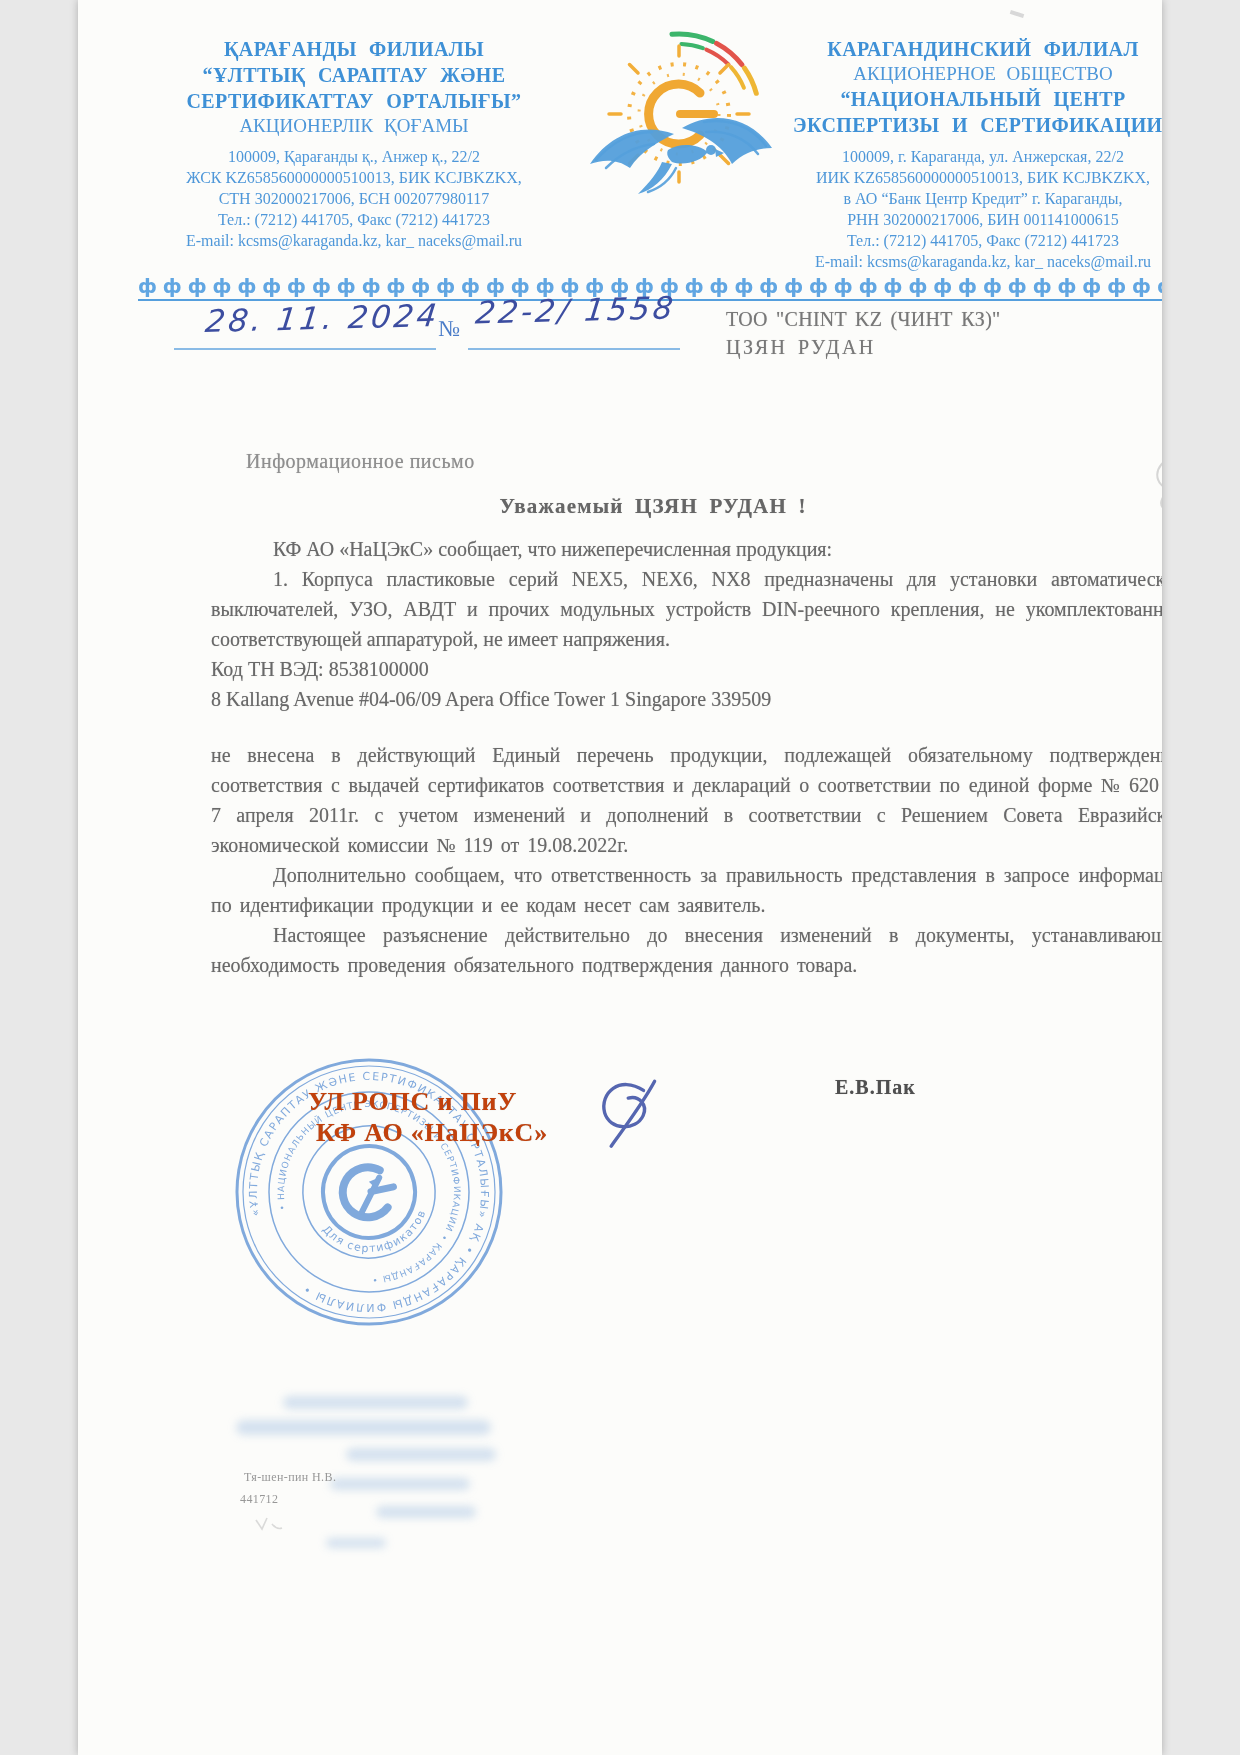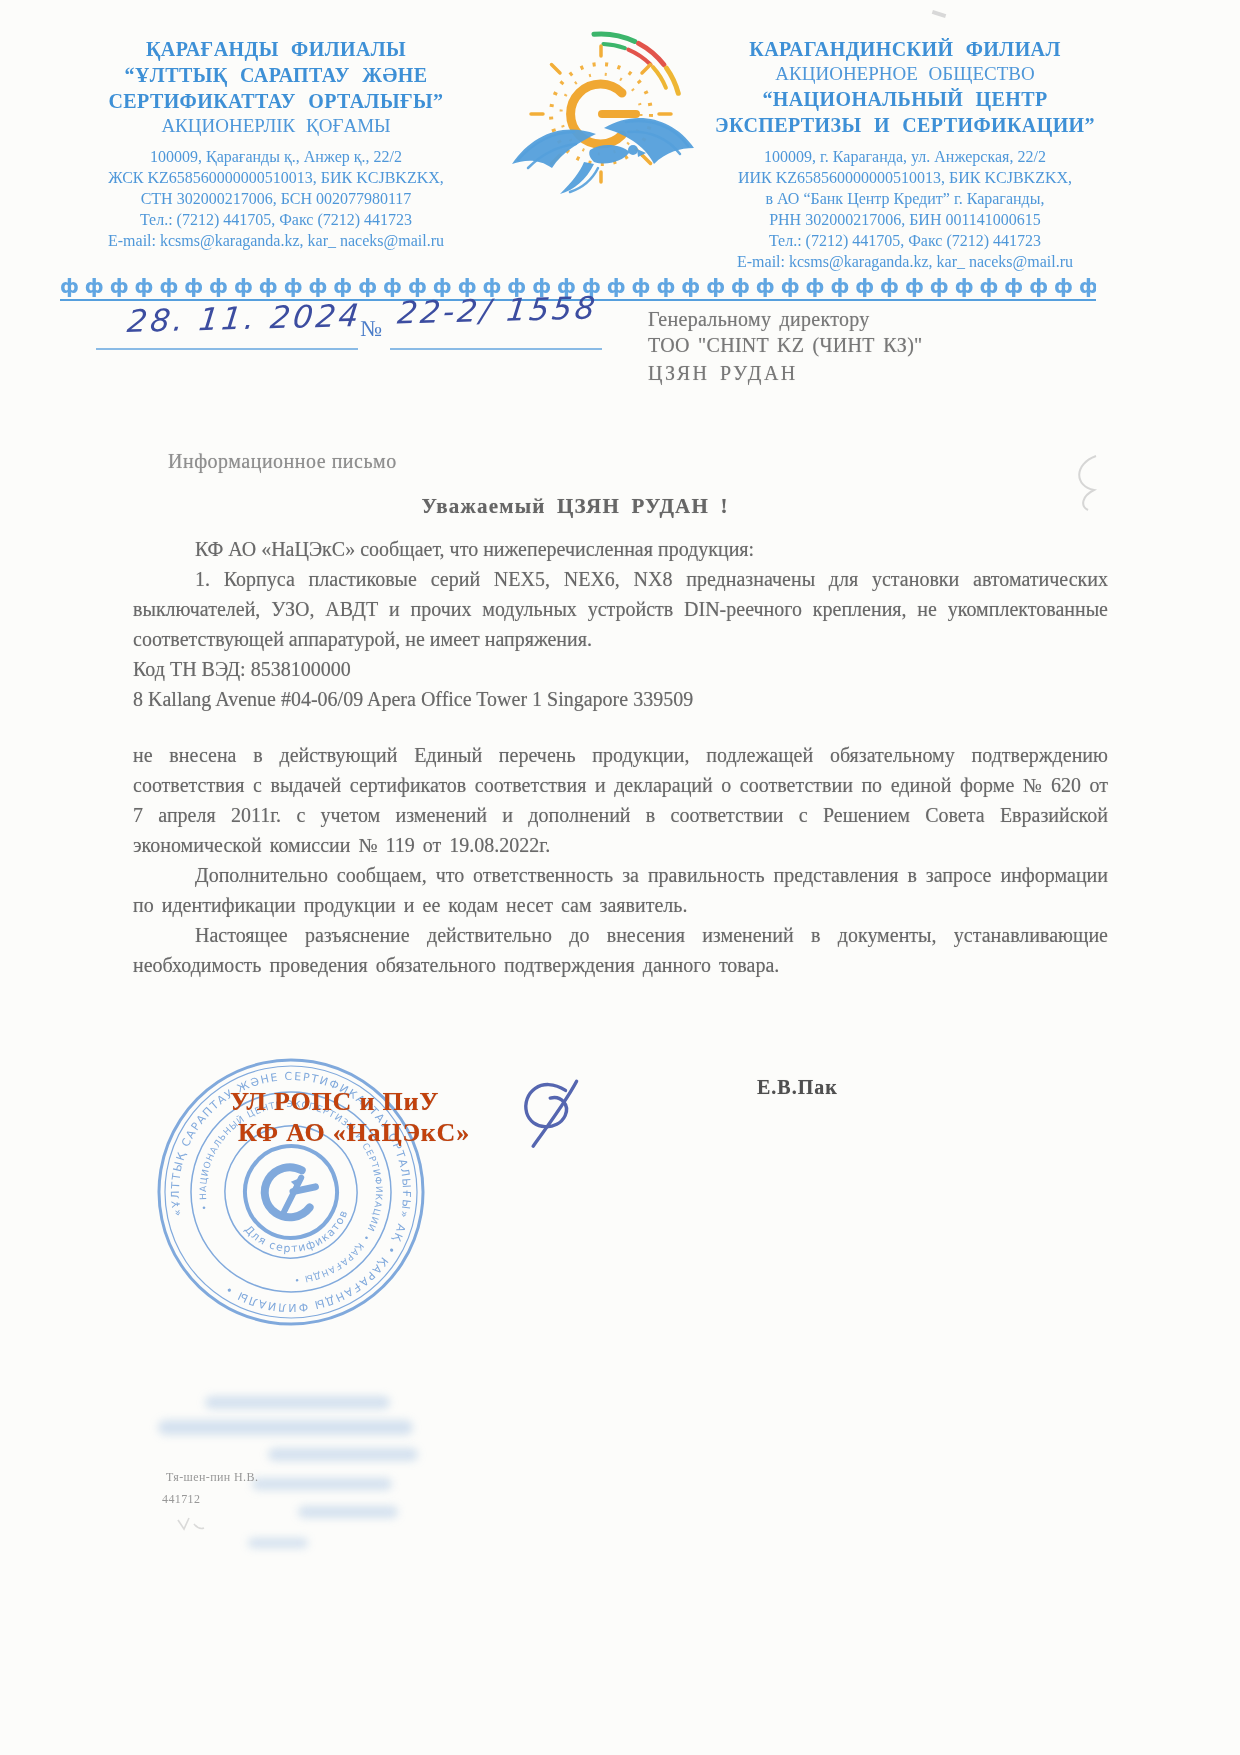--- a/index.html
+++ b/index.html
@@ -1,17 +1,17 @@
 <!DOCTYPE html>
 <html><head>
 <meta charset="utf-8">
 <style>
   html,body{margin:0;padding:0;background:#e8e8e8;}
   .page{
-    position:relative; width:1240px; height:1755px; margin:0 auto;
+    position:relative; width:1084px; height:1755px; margin:0 auto;
     background:#fcfcfa; overflow:hidden;
     font-family:"Liberation Serif", serif;
     box-shadow:0 0 8px rgba(0,0,0,.25);
   }
   .abs{position:absolute;}
 
   
   .hdr{ text-align:center; color:#4e97d9; }
   .hdr-left{ left:60px; top:36px; width:432px; }
   .hdr-right{ left:692px; top:36px; width:426px; }
@@ -172,21 +172,20 @@
   <div class="abs ornament-row">фффффффффффффффффффффффффффффффффффффффффффффффффффффффффффффф</div>
   <div class="abs ornament-line"></div>
 
   <div class="abs handwriting hw-date">28. 11. 2024</div>
   <div class="abs u-line uline-date"></div>
   <div class="abs no-sign">№</div>
   <div class="abs handwriting hw-number">22-2/ 1558</div>
   <div class="abs u-line uline-num"></div>
 
   <div class="abs recipient faded">
-    <div>Генеральному  директору</div>
     <div>ТОО "CHINT KZ (ЧИНТ КЗ)"</div>
     <div class="r3">ЦЗЯН  РУДАН</div>
   </div>
 
   <div class="abs info-label faded">Информационное письмо</div>
   <div class="abs salutation faded">Уважаемый  ЦЗЯН  РУДАН !</div>
 
   <div class="abs body-text faded">
     <p class="ind">КФ АО «НаЦЭкС» сообщает, что нижеперечисленная продукция:</p>
     <p class="ind">1. Корпуса пластиковые серий NEX5, NEX6, NX8 предназначены для установки автоматических выключателей, УЗО, АВДТ и прочих модульных устройств DIN-реечного крепления, не укомплектованные соответствующей аппаратурой, не имеет напряжения.</p>

